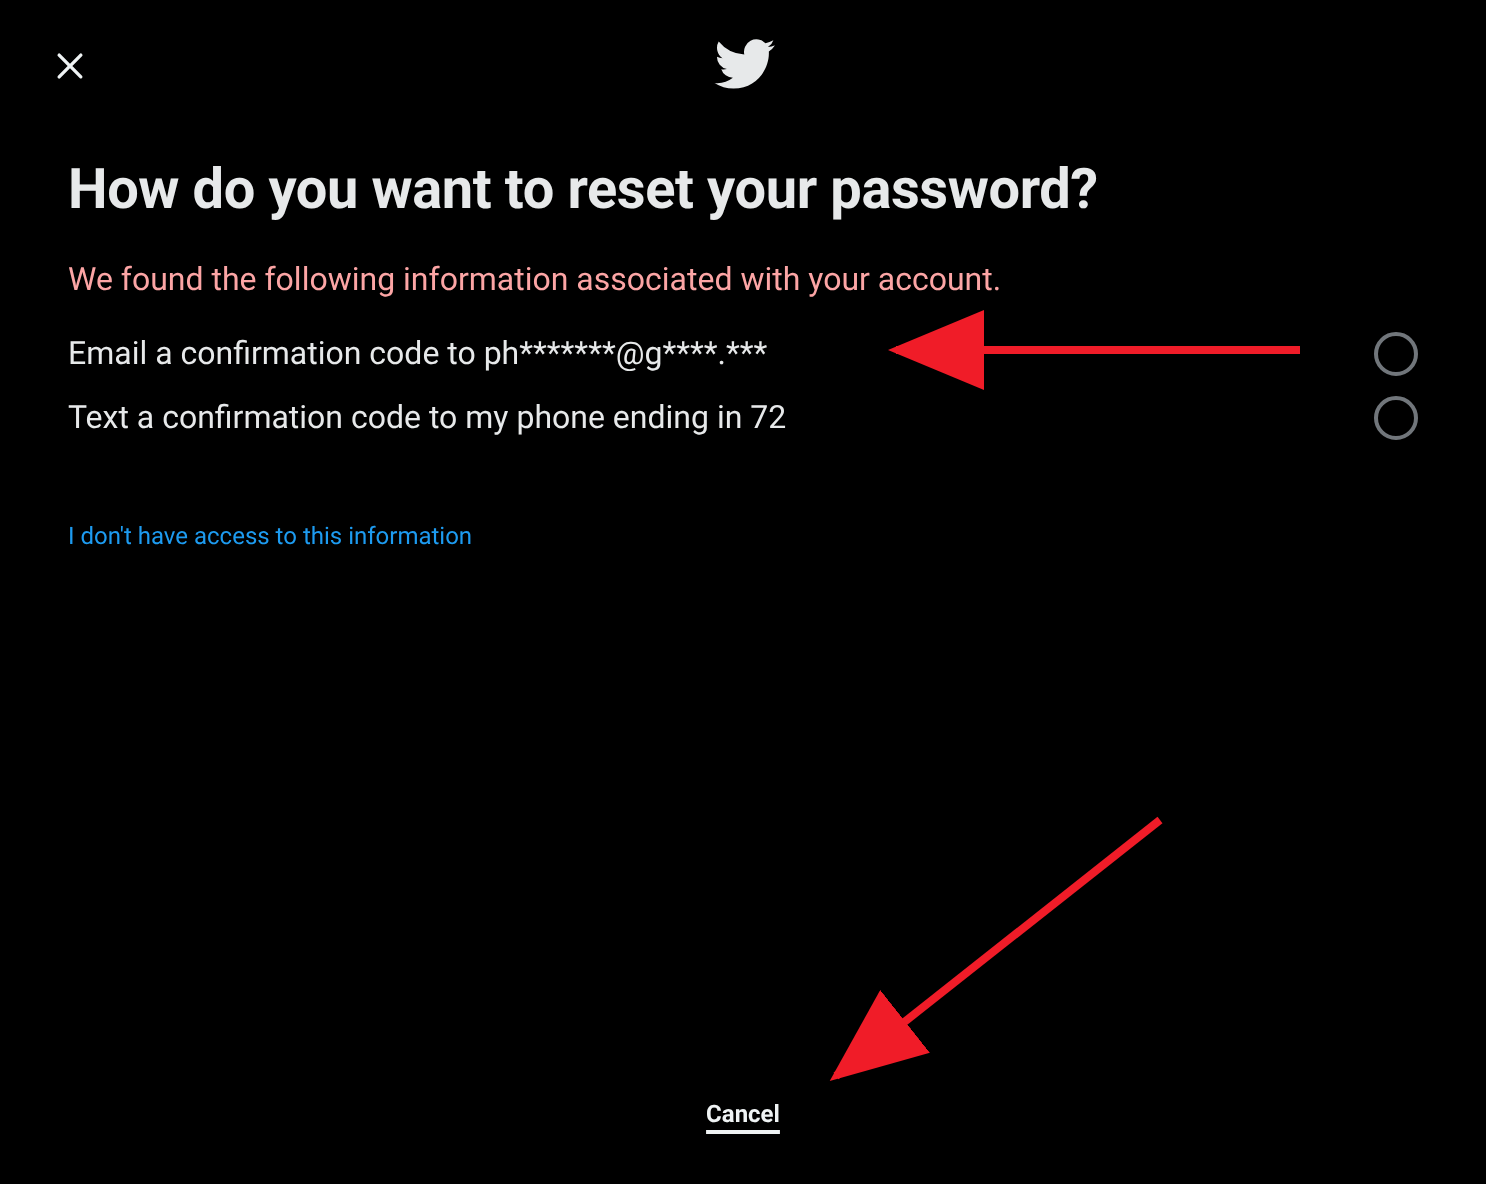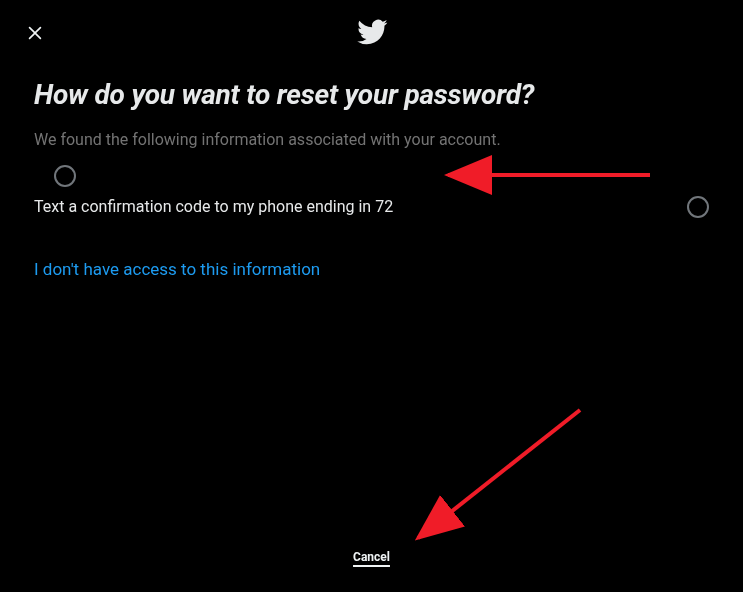--- a/index.html
+++ b/index.html
@@ -34,25 +34,24 @@
     .logo svg { width: 32px; height: 32px; fill: #e7e9ea; }
     .content {
       padding: 78px 34px 0 34px;
     }
     .title {
       font-size: 28px;
       font-weight: 700;
       color: #e7e9ea;
       margin-bottom: 18px;
       letter-spacing: -0.2px;
-      font-style: italic;
     }
     .subtitle {
       font-size: 16px;
-      color: #737373;
+      color: #fca5a5;
       margin-bottom: 10px;
       line-height: 1.4;
     }
     .option-row {
       display: flex;
       align-items: center;
       justify-content: space-between;
       padding: 4px 0;
       cursor: pointer;
     }
@@ -65,21 +64,21 @@
       width: 22px;
       height: 22px;
       border: 2px solid #71767b;
       border-radius: 50%;
       flex-shrink: 0;
       margin-left: 20px;
     }
     .no-access {
       display: inline-block;
       margin-top: 36px;
-      font-size: 17px;
+      font-size: 12px;
       color: #1d9bf0;
       cursor: pointer;
     }
     .cancel {
       position: absolute;
       bottom: 28px;
       left: 50%;
       transform: translateX(-50%);
       font-size: 12px;
       font-weight: 700;
@@ -111,20 +110,21 @@
   <svg viewBox="0 0 24 24">
       <path d="M23.643 4.937c-.835.37-1.732.62-2.675.733a4.67 4.67 0 002.048-2.578 9.3 9.3 0 01-2.958 1.13 4.66 4.66 0 00-7.938 4.25 13.229 13.229 0 01-9.602-4.868 4.66 4.66 0 001.442 6.22 4.647 4.647 0 01-2.11-.583v.06a4.66 4.66 0 003.737 4.568 4.692 4.692 0 01-2.104.08 4.661 4.661 0 004.352 3.234 9.348 9.348 0 01-5.786 1.995 9.5 9.5 0 01-1.112-.065 13.175 13.175 0 007.14 2.093c8.57 0 13.255-7.098 13.255-13.254 0-.2-.005-.402-.014-.602a9.47 9.47 0 002.323-2.41z"></path>
     </svg>
 </div>
 
 <div class="content">
   <h1 class="title">How do you want to reset your password?</h1>
   <p class="subtitle">We found the following information associated with your account.</p>
 
   <div class="option-row">
+    <span class="option-text">Email a confirmation code to ph*******@g****.***</span>
     <span class="radio"></span>
   </div>
 
   <div class="option-row">
     <span class="option-text">Text a confirmation code to my phone ending in 72</span>
     <span class="radio"></span>
   </div>
 
   <a class="no-access">I don't have access to this information</a>
 </div>

